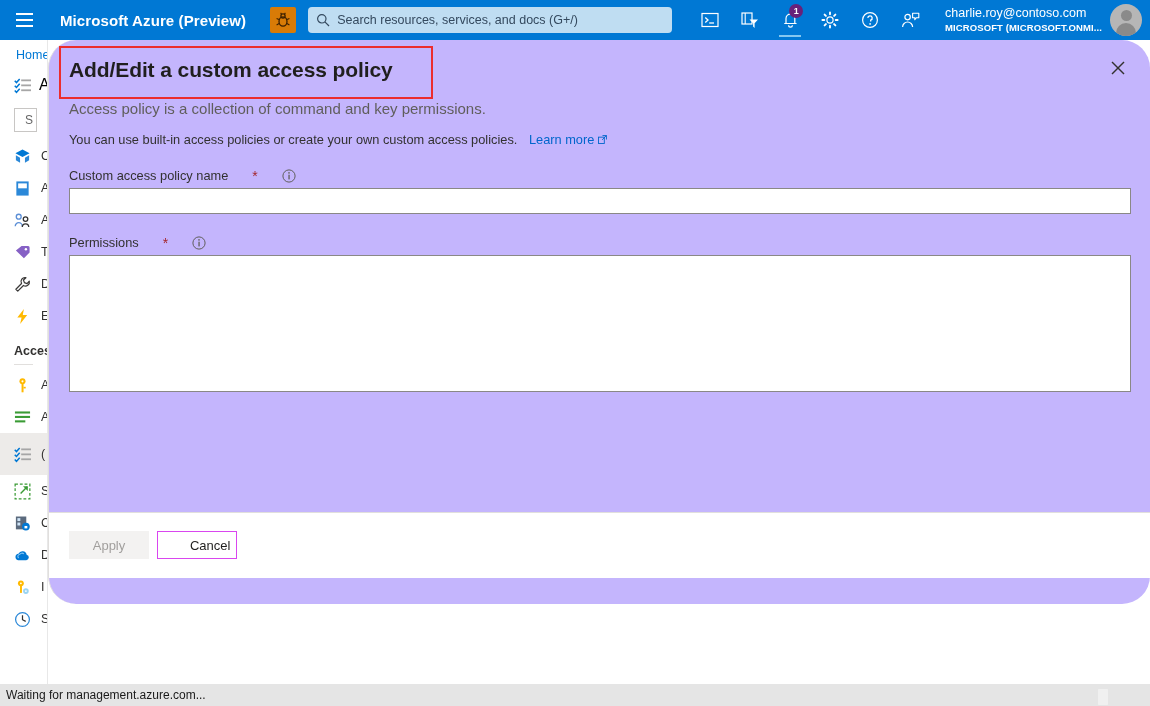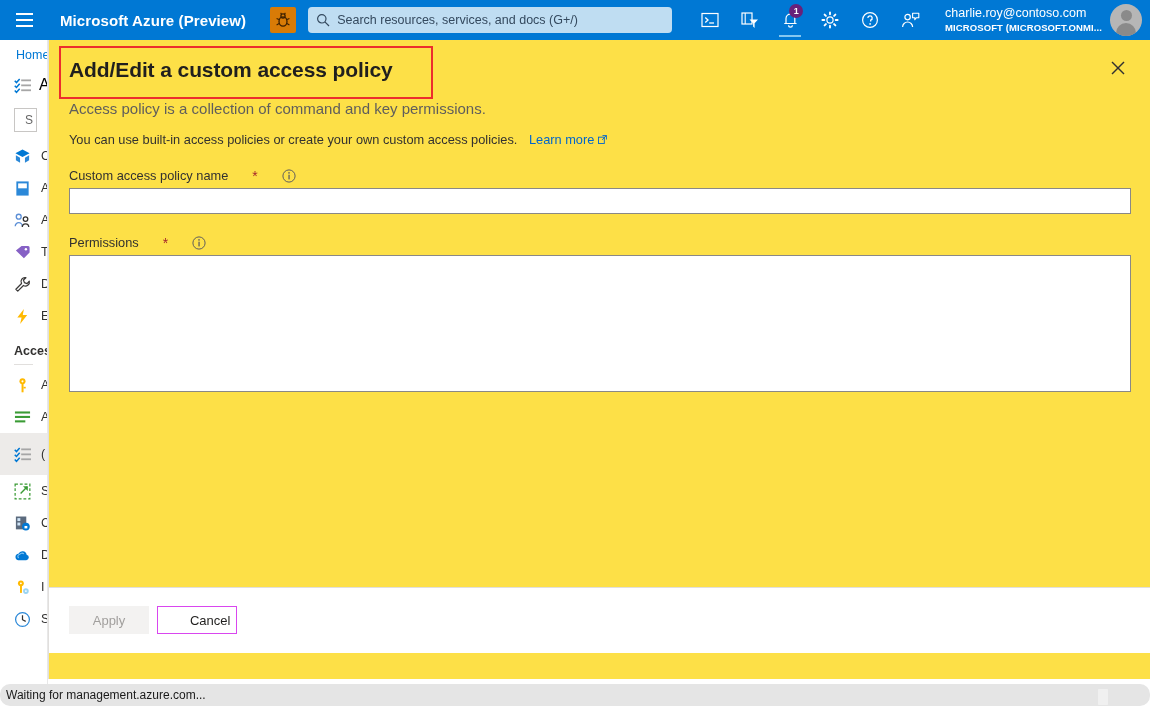--- a/index.html
+++ b/index.html
@@ -121,23 +121,24 @@
   .sb-group {
     font-size: 12.5px; font-weight: bold; color: #323130;
     padding: 12px 0 4px 14px; white-space: nowrap;
   }
   .sb-rule { height: 1px; background: #e1dfdd; margin: 2px 14px 4px 14px; }
   .sb-ico { width: 17px; height: 17px; flex: none; display: block; }
 
   
   .blade {
     position: absolute; left: 48px; top: 40px;
-    width: 1102px; height: 639px;
-    background: #fde047;
+    width: 1102px; height: 564px;
+    background: #c4b5fd;
     border-left: 1px solid #e1dfdd;
+    border-radius: 28px;
   }
   .blade-head { position: relative; padding: 16px 0 0 20px; height: 74px; }
   .blade-title {
     font-size: 21px; font-weight: bold; color: #201f1e;
     line-height: 27px; letter-spacing: -.1px;
   }
   .blade-sub {
     font-size: 15px; color: #605e5c; line-height: 16px; margin-top: 18px;
   }
   .redbox {
@@ -191,21 +192,21 @@
     background: #f3f2f1; color: #a19f9d; border: 1px solid #f3f2f1;
     cursor: default; margin-right: 4px;
   }
   .btn-cancel { background: #ffffff; color: #201f1e; border: 1px solid #d946ef; text-align: right; }
 
   
   .statusbar {
     position: absolute; left: 0; bottom: 0;
     width: 1150px; height: 22px;
     background: #e5e5e5;
-    display: flex; align-items: center; border-radius: 10px;
+    display: flex; align-items: center;
   }
   .statusbar .txt {
     font-size: 12px; color: #1a1a1a; padding-left: 6px; white-space: nowrap;
   }
   .scroll-nub {
     position: absolute; right: 42px; bottom: 1px;
     width: 10px; height: 16px; background: #f0f0f0;
     border-radius: 1px;
   }
 </style>

